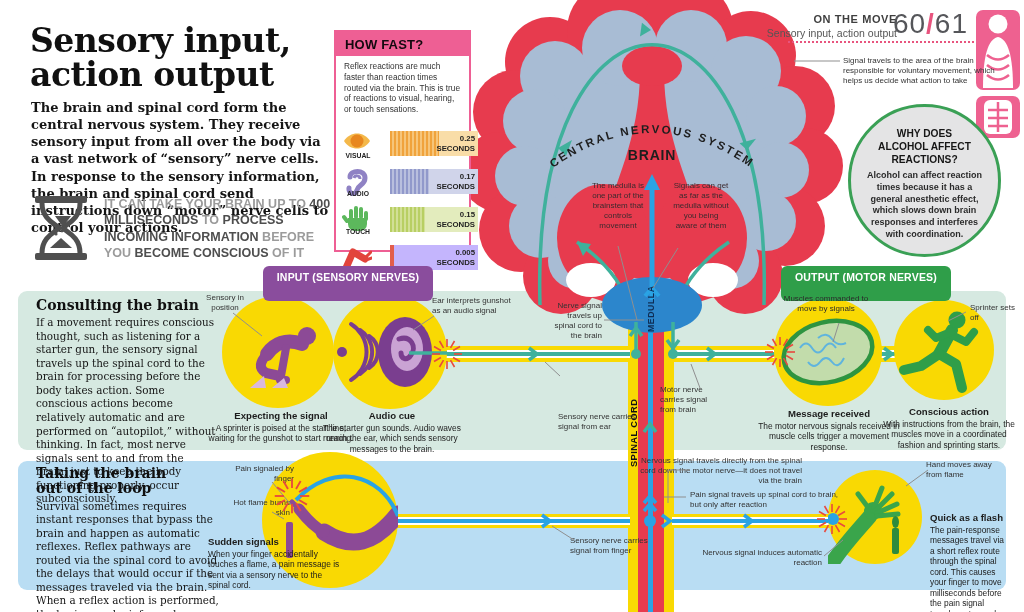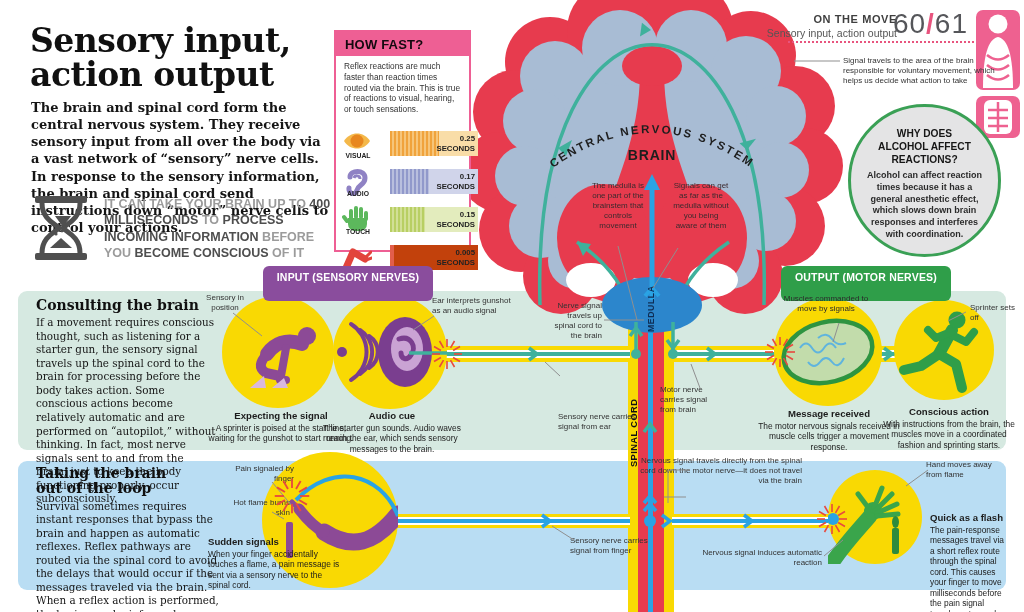--- a/index.html
+++ b/index.html
@@ -237,21 +237,21 @@
 
     <div class="hf-row" style="top:212px">
       <svg class="hf-icon" width="30" height="26" viewBox="0 0 30 26">
         <path d="M4,24 L11,8 L23,15" fill="none" stroke="#e2443c" stroke-width="7" stroke-linecap="round" stroke-linejoin="round"></path>
         <g stroke="#e2443c" stroke-width="3" stroke-linecap="round">
           <line x1="23" y1="14" x2="29" y2="8"></line>
             <line x1="24" y1="16" x2="30" y2="14"></line>
         </g>
       </svg>
       <div class="hf-lab">REFLEXES</div>
-      <div class="hf-bar" style="background:#c2410c">
+      <div class="hf-bar" style="background:#c4b5fd">
         <div class="hf-fill" style="width:5%;background:#e25e4b"></div>
         <div class="hf-val"><span>0.005</span><br><span>SECONDS</span></div>
       </div>
     </div>
   </div>
 
   <div class="abs hd-sec z4">ON THE MOVE</div>
   <div class="abs hd-sub z4">Sensory input, action output</div>
   <div class="abs hd-pg z4">
     <span>60</span><span class="sl">/</span><span>61</span>
@@ -402,20 +402,21 @@
     <circle cx="5" cy="49" r="6" fill="#2aa3e4"></circle>
   </svg>
 
   <div class="abs note right z5" style="left:218px;top:464px;width:76px;">Pain signaled by finger</div>
   <div class="abs note right z5" style="left:226px;top:498px;width:64px;">Hot flame burns skin</div>
   <div class="abs cap z5" style="left:208px;top:536px;width:138px;">
     <span class="t">Sudden signals</span>
     <span>When your finger accidentally touches a flame, a pain message is sent via a sensory nerve to the spinal cord.</span>
   </div>
   <div class="abs note right z5" style="left:636px;top:456px;width:166px;">Nervous signal travels directly from the spinal cord down the motor nerve—it does not travel via the brain</div>
+  <div class="abs note z5" style="left:690px;top:490px;width:152px;">Pain signal travels up spinal cord to brain, but only after reaction</div>
   <div class="abs note z5" style="left:570px;top:536px;width:78px;">Sensory nerve carries signal from finger</div>
   <div class="abs note right z5" style="left:700px;top:548px;width:122px;">Nervous signal induces automatic reaction</div>
   <div class="abs note z5" style="left:926px;top:460px;width:84px;">Hand moves away from flame</div>
   <div class="abs cap z5" style="left:930px;top:512px;width:80px;">
     <span class="t">Quick as a flash</span>
     <span>The pain-response messages travel via a short reflex route through the spinal cord. This causes your finger to move milliseconds before the pain signal travels up to reach your brain.</span>
   </div>
 
   <svg class="abs z6" style="left:0;top:0;pointer-events:none" width="1024" height="612" viewBox="0 0 1024 612">
     <defs>

